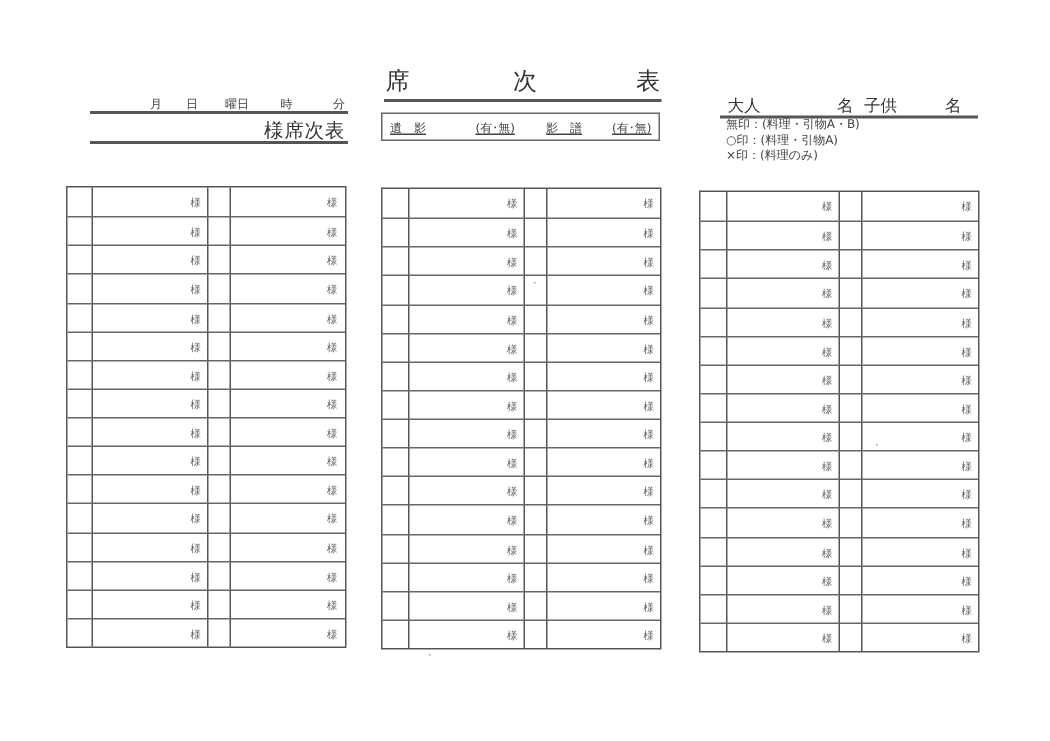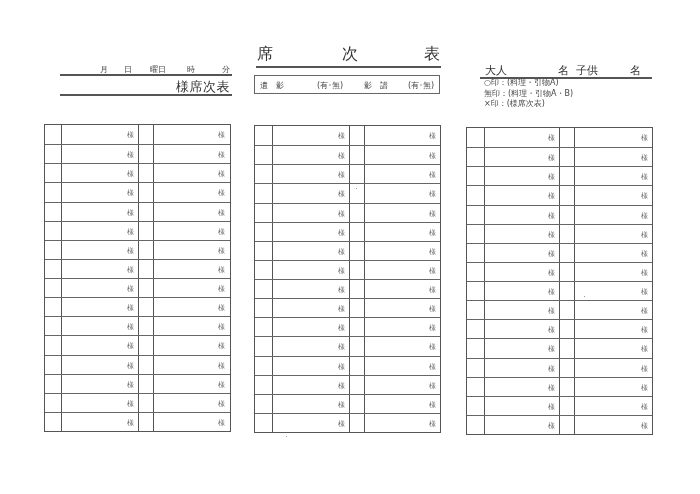--- a/index.html
+++ b/index.html
@@ -41,21 +41,21 @@
       font-size: 16px; color: #333;
     }
     .main-title span { position: absolute; top: 0; }
     .photo-box {
       left: 254px; top: 75px; width: 186px; height: 19px;
       border: 1px solid #666;
       box-sizing: border-box;
       font-size: 8px;
       color: #444;
     }
-    .photo-box span { position: absolute; top: 4px; }
+    .photo-box span { position: absolute; top: 4px; text-decoration: underline; }
 
     
     .guest-row {
       left: 480px; top: 63px; width: 175px; height: 16px;
       font-size: 11px; color: #333;
     }
     .guest-row span { position: absolute; top: 0; }
     .legend {
       left: 484px; top: 78px; width: 180px;
       font-size: 8px; line-height: 10.5px; color: #444;
@@ -117,23 +117,23 @@
 
 <div class="abs guest-row">
   <span style="left:5px">大人</span>
   <span style="left:78px">名</span>
   <span style="left:96px">子供</span>
   <span style="left:150px">名</span>
 </div>
 <div class="abs line-thick" style="left:480px; top:77px; width:172px;"></div>
 
 <div class="abs legend">
+  <div>無印：(料理・引物A・B)</div>
   <div>○印：(料理・引物A)</div>
-  <div>無印：(料理・引物A・B)</div>
-  <div>×印：(様席次表)</div>
+  <div>×印：(料理のみ)</div>
 </div>
 
 <div class="seat-table" id="tbl-left" style="left:44px; top:124px; width:187px; height:308px;">
     <div class="vline" style="left: 16px;"></div>
     <div class="vline" style="left: 93px;"></div>
     <div class="vline" style="left: 108px;"></div>
     <div class="seat-row first" style="top: 0px; height: 19.125px;">
       <span class="sama" style="left: 82px;">様</span>
       <span class="sama" style="left: 173px;">様</span>
     </div>

